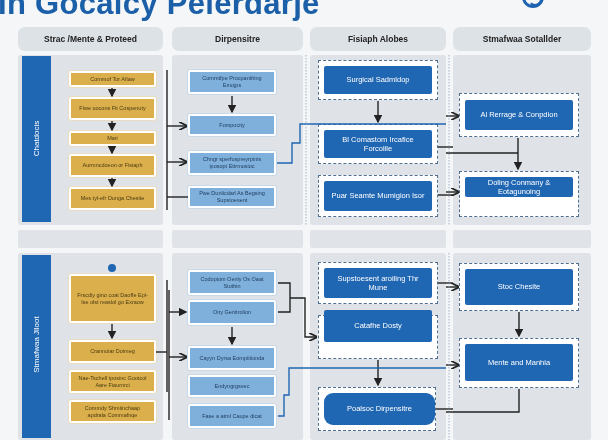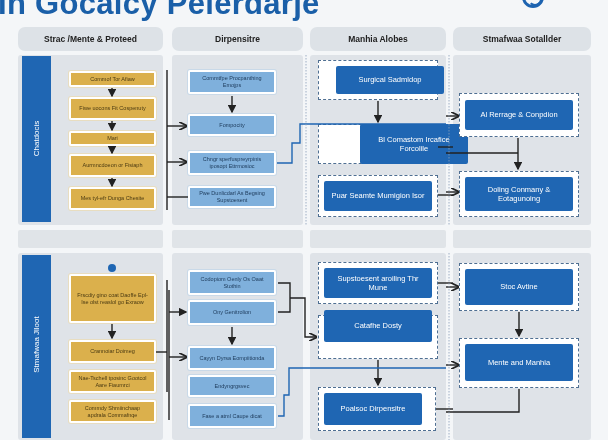--- a/index.html
+++ b/index.html
@@ -21,21 +21,21 @@
   .dot{position:absolute;width:8px;height:8px;border-radius:50%;background:#1f66b3;}
 </style>
 </head>
 <body>
 
 <div class="title">In Gocalcy Pelerdarje</div>
 <div class="logo"></div>
 
 <div class="hdr" style="left:18px;width:145px;">Strac /Mente &amp; Proteed</div>
 <div class="hdr" style="left:172px;width:131px;">Dirpensitre</div>
-<div class="hdr" style="left:310px;width:136px;">Manhia Alobes</div>
+<div class="hdr" style="left:310px;width:136px;">Fisiaph Alobes</div>
 <div class="hdr" style="left:453px;width:138px;">Stmafwaa Sotallder</div>
 
 <div class="cell" style="left:18px;top:55px;width:145px;height:170px;"></div>
 <div class="cell" style="left:172px;top:55px;width:131px;height:170px;"></div>
 <div class="cell" style="left:310px;top:55px;width:136px;height:170px;"></div>
 <div class="cell" style="left:453px;top:55px;width:138px;height:170px;"></div>
 
 <div class="sep" style="left:18px;top:230px;width:145px;height:18px;"></div>
 <div class="sep" style="left:172px;top:230px;width:131px;height:18px;"></div>
 <div class="sep" style="left:310px;top:230px;width:136px;height:18px;"></div>
@@ -56,52 +56,52 @@
 <div class="box gold" style="left:69px;top:131px;width:87px;height:15px;">Mari</div>
 <div class="box gold" style="left:69px;top:154px;width:87px;height:23px;">Aurmncdoeon or Fisiaph</div>
 <div class="box gold" style="left:69px;top:187px;width:87px;height:23px;">Mes tyl-efr Dunga Chesite</div>
 
 <div class="box lblue" style="left:188px;top:70px;width:88px;height:24px;">Commtfpe Procpanthing Emojps</div>
 <div class="box lblue" style="left:188px;top:114px;width:88px;height:22px;">Fompocity</div>
 <div class="box lblue" style="left:188px;top:151px;width:88px;height:24px;">Chngr sperfuspreyrpinis iposopt Ettrmosioc</div>
 <div class="box lblue" style="left:188px;top:186px;width:88px;height:22px;">Pwe Dunlicdarl As Begsing Supstoesent</div>
 
 <div class="dwrap" style="left:318px;top:60px;width:120px;height:40px;"></div>
-<div class="dblue" style="left:324px;top:66px;width:108px;height:28px;margin-left:12px;">Surgical Sadmldop</div>
+<div class="dblue" style="left:324px;top:66px;width:108px;height:28px;">Surgical Sadmldop</div>
 <div class="dwrap" style="left:318px;top:124px;width:120px;height:40px;"></div>
-<div class="dblue" style="left:324px;top:124px;width:108px;height:40px;margin-left:36px;">Bl Comastom Ircafice Forcolile</div>
+<div class="dblue" style="left:324px;top:130px;width:108px;height:28px;">Bl Comastom Ircafice Forcolile</div>
 <div class="dwrap" style="left:318px;top:175px;width:120px;height:42px;"></div>
 <div class="dblue" style="left:324px;top:181px;width:108px;height:30px;">Puar Seamte Mumigion Isor</div>
 
 <div class="dwrap" style="left:459px;top:93px;width:120px;height:44px;"></div>
 <div class="dblue" style="left:465px;top:100px;width:108px;height:30px;">Al Rerrage &amp; Conpdion</div>
 <div class="dwrap" style="left:459px;top:171px;width:120px;height:46px;"></div>
-<div class="dblue" style="left:465px;top:177px;width:108px;height:34px;">Doling Conmany &amp; Eotagunoing</div>
+<div class="dblue" style="left:465px;top:177px;width:108px;height:20px;">Doling Conmany &amp; Eotagunoing</div>
 
 <div class="dot" style="left:108px;top:264px;"></div>
 <div class="box gold" style="left:69px;top:274px;width:87px;height:49px;">Frscdiy gino coat Daoffe Epl-Ise olst reaslol go Exraow</div>
 <div class="box gold" style="left:69px;top:340px;width:87px;height:23px;">Crannoiar Doimeg</div>
 <div class="box gold" style="left:69px;top:370px;width:87px;height:23px;">Nae-Tschell tposinc Gootcol Aare Fiaumrci</div>
 <div class="box gold" style="left:69px;top:400px;width:87px;height:23px;">Commdy Shmiinchaap apdrala Commafnqe</div>
 
 <div class="box lblue" style="left:188px;top:270px;width:88px;height:25px;">Codopiom Oenly Os Oaat Stothin</div>
 <div class="box lblue" style="left:188px;top:300px;width:88px;height:25px;">Ony Genitrolion</div>
 <div class="box lblue" style="left:188px;top:346px;width:88px;height:24px;">Cayyn Dyrsa Eompiitionda</div>
 <div class="box lblue" style="left:188px;top:375px;width:88px;height:22px;">Endyngrgsvec</div>
 <div class="box lblue" style="left:188px;top:404px;width:88px;height:24px;">Fase a atml Caupe dicat</div>
 
 <div class="dwrap" style="left:318px;top:262px;width:120px;height:42px;"></div>
 <div class="dblue" style="left:324px;top:268px;width:108px;height:30px;">Supstoesent aroiling Thr Mune</div>
 <div class="dwrap" style="left:318px;top:315px;width:120px;height:44px;"></div>
 <div class="dblue" style="left:324px;top:310px;width:108px;height:32px;">Catafhe Dosty</div>
 <div class="dwrap" style="left:318px;top:387px;width:118px;height:44px;"></div>
-<div class="dblue" style="left:324px;top:393px;width:98px;height:32px;">Poalsoc Dirpensitre</div>
+<div class="dblue" style="left:324px;top:393px;width:111px;height:32px;border-radius:9px;">Poalsoc Dirpensitre</div>
 
 <div class="dwrap" style="left:459px;top:263px;width:120px;height:48px;"></div>
-<div class="dblue" style="left:465px;top:269px;width:108px;height:36px;">Stoc Avtine</div>
+<div class="dblue" style="left:465px;top:269px;width:108px;height:36px;">Stoc Chesite</div>
 <div class="dwrap" style="left:459px;top:338px;width:120px;height:50px;"></div>
 <div class="dblue" style="left:465px;top:344px;width:108px;height:37px;">Mente and Manhia</div>
 
 <svg class="conn" width="608" height="440">
   <defs>
     <marker id="ah" markerWidth="6" markerHeight="6" refX="5" refY="3" orient="auto">
       <path d="M0,0 L6,3 L0,6" fill="none" stroke="#222" stroke-width="1.2"></path>
     </marker>
     <marker id="ahf" markerWidth="6" markerHeight="6" refX="5" refY="3" orient="auto">
       <path d="M0,0 L6,3 L0,6 Z" fill="#222"></path>

